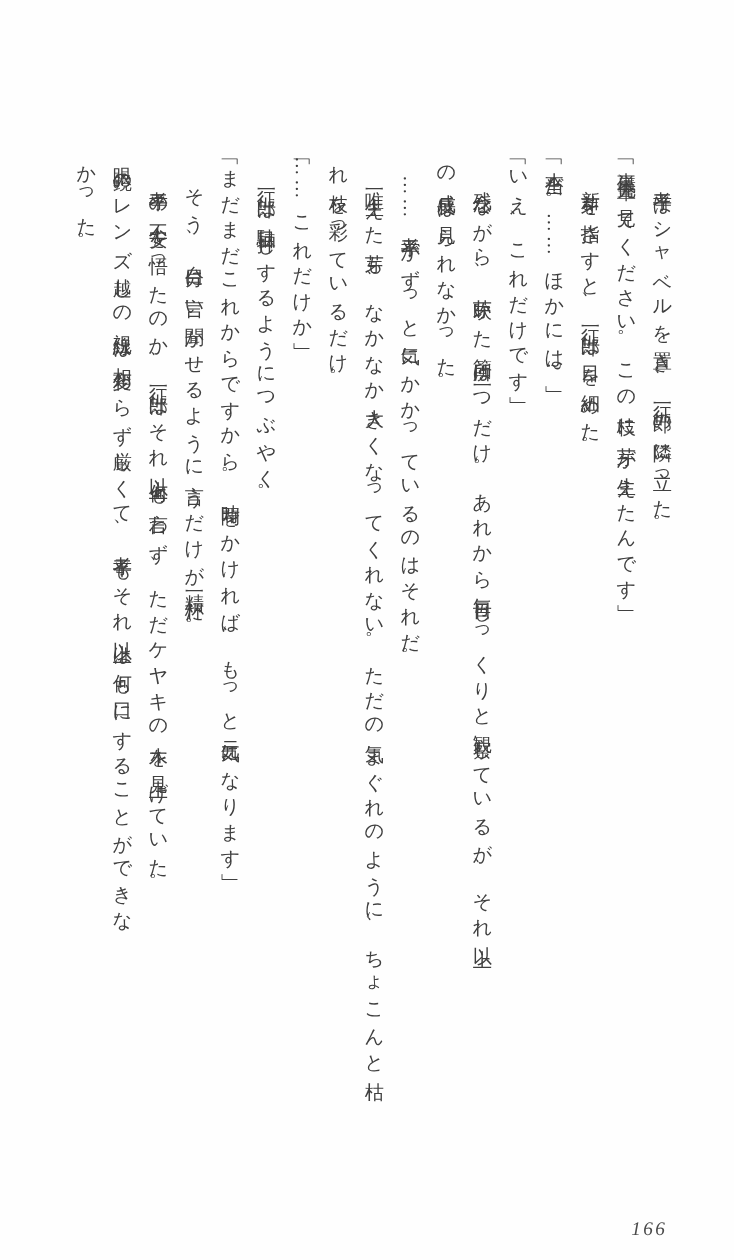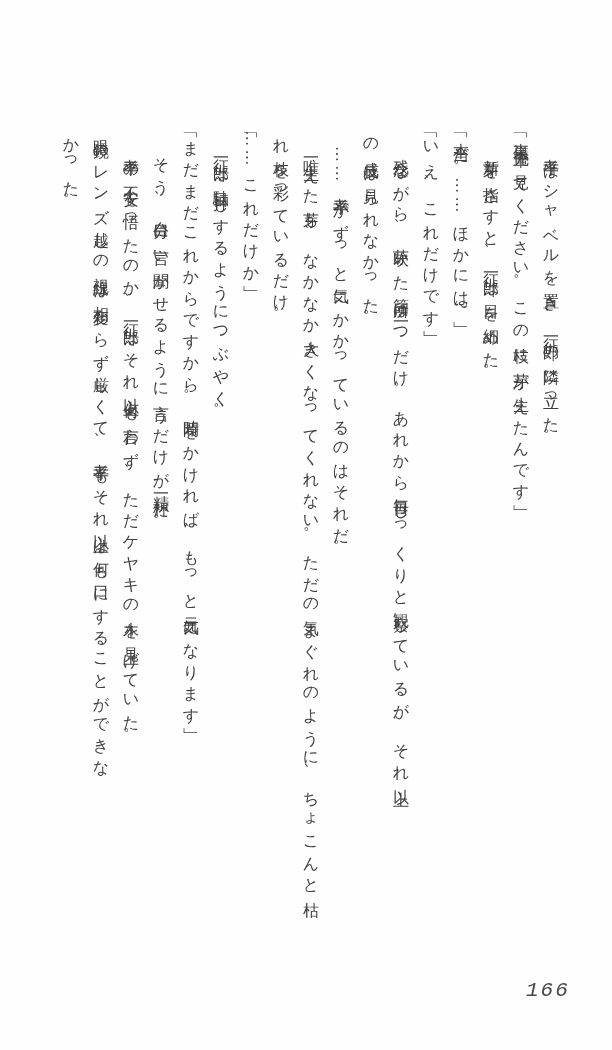--- a/index.html
+++ b/index.html
@@ -34,24 +34,24 @@
     margin: 0;
     padding: 0;
     white-space: nowrap; 
   }
   .line.indent {
     text-indent: 19px; 
   }
   .page-number {
     position: absolute;
     left: 526px;
-    top: 979px;
-    font-family: Liberation Mono, monospace;
+    top: 1016px;
+    font-family: Liberation Serif, serif;
     font-style: italic;
-    font-size: 21px;
+    font-size: 16px;
     letter-spacing: 2px;
     color: #4a4a4a;
   }
 </style>
 </head>
 <body>
 
 <div class="page" style="background-color: rgb(254, 254, 254);">
   <main class="text-block" id="text-block" style="color: rgb(63, 63, 63);">
       <p class="line indent">孝平はシャベルを置き、征一郎の隣に立った。</p>

